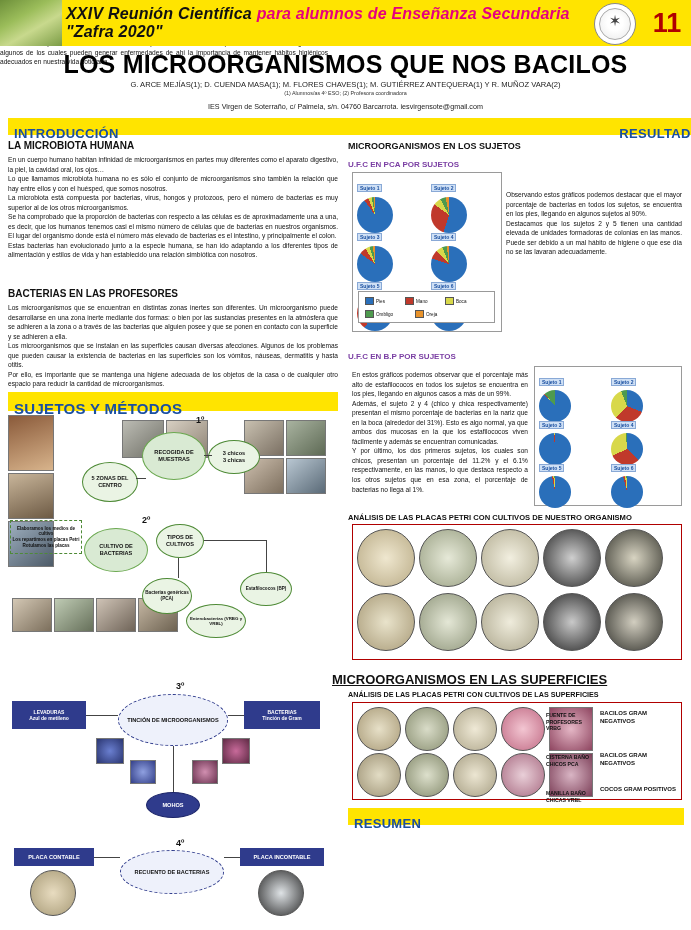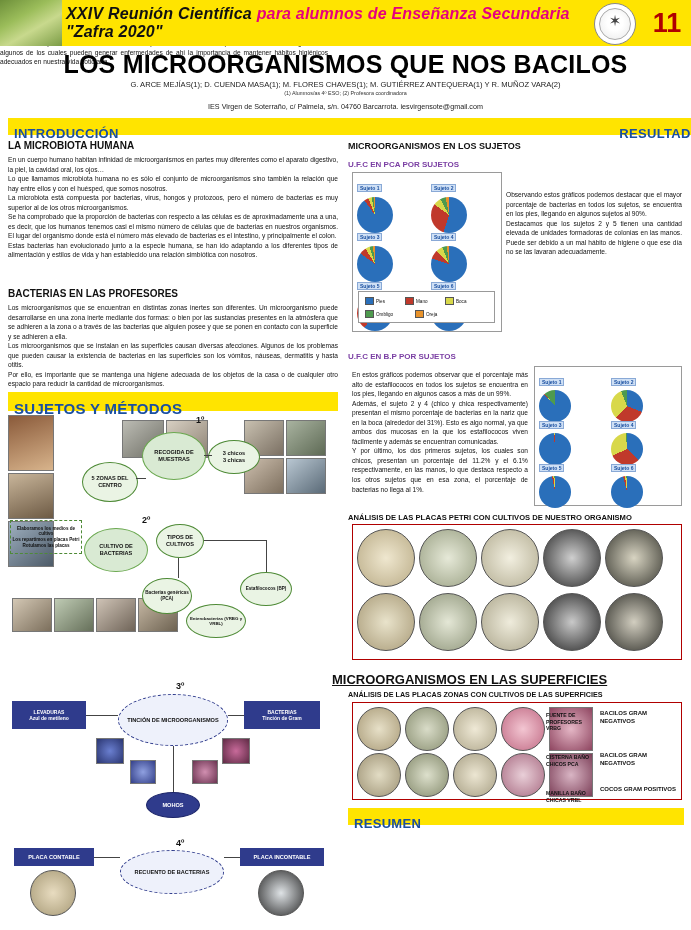--- a/index.html
+++ b/index.html
@@ -291,21 +291,21 @@
   <div class="photo petri" style="left:190px;top:4px;width:58px;height:58px;background:radial-gradient(circle,#cfcfcf,#2b2b2b);"></div>
   <div class="photo petri" style="left:252px;top:4px;width:58px;height:58px;background:radial-gradient(circle,#d8d4c2,#3a3a32);"></div>
   <div class="photo petri" style="left:4px;top:68px;width:58px;height:58px;background:radial-gradient(circle,#e9e3cb,#a89a77);"></div>
   <div class="photo petri" style="left:66px;top:68px;width:58px;height:58px;background:radial-gradient(circle,#e4e7d6,#8f967b);"></div>
   <div class="photo petri" style="left:128px;top:68px;width:58px;height:58px;background:radial-gradient(circle,#efecdc,#aba58b);"></div>
   <div class="photo petri" style="left:190px;top:68px;width:58px;height:58px;background:radial-gradient(circle,#c9c9c9,#262626);"></div>
   <div class="photo petri" style="left:252px;top:68px;width:58px;height:58px;background:radial-gradient(circle,#d2cec0,#32322c);"></div>
 </div>
 
 <div class="col-r h-center" id="res-h5">MICROORGANISMOS EN LAS SUPERFICIES</div>
-<div class="col-r h-center" id="res-h6">ANÁLISIS DE LAS PLACAS ZONAS CON CULTIVOS DE LAS SUPERFICIES</div>
+<div class="col-r h-center" id="res-h6">ANÁLISIS DE LAS PLACAS PETRI CON CULTIVOS DE LAS SUPERFICIES</div>
 
 <div class="panel" style="left:352px;top:702px;width:330px;height:98px;border-color:#b00000;">
   <div class="photo petri" style="left:4px;top:4px;width:44px;height:44px;background:radial-gradient(circle,#e7e0c8,#a99b78);"></div>
   <div class="photo petri" style="left:52px;top:4px;width:44px;height:44px;background:radial-gradient(circle,#d9dcc8,#8a9072);"></div>
   <div class="photo petri" style="left:100px;top:4px;width:44px;height:44px;background:radial-gradient(circle,#efe9d6,#b0a88c);"></div>
   <div class="photo petri" style="left:148px;top:4px;width:44px;height:44px;background:radial-gradient(circle,#f3c6d2,#c06a84);"></div>
   <div class="photo" style="left:196px;top:4px;width:44px;height:44px;background:radial-gradient(circle,#e5b7c6,#8e4560);"></div>
   <div class="photo petri" style="left:4px;top:50px;width:44px;height:44px;background:radial-gradient(circle,#e2dcc4,#9d9274);"></div>
   <div class="photo petri" style="left:52px;top:50px;width:44px;height:44px;background:radial-gradient(circle,#dde0cc,#848a6c);"></div>
   <div class="photo petri" style="left:100px;top:50px;width:44px;height:44px;background:radial-gradient(circle,#ece6d2,#a79f84);"></div>

